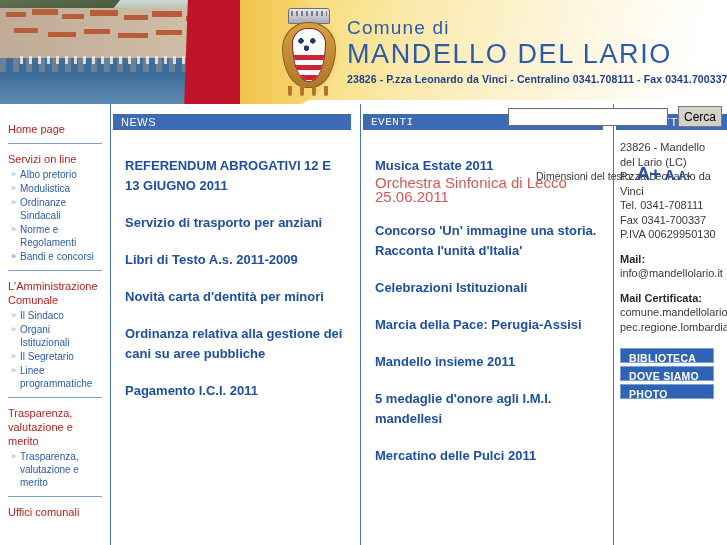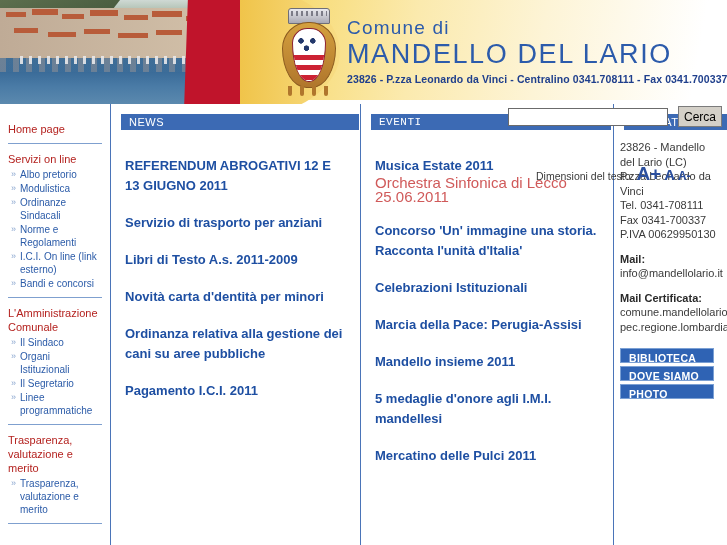--- a/index.html
+++ b/index.html
@@ -270,21 +270,21 @@
   .col-contatti { left: 613px; width: 114px; border-left: 1px solid #4a74b8; }
 
   .col-head {
     height: 16px;
     background: #3c6ab4;
     color: #ffffff;
     font-size: 11px;
     letter-spacing: .5px;
     padding: 2px 0 0 8px;
     box-sizing: border-box;
-    margin-left: 10px;
+    margin-left: 2px;
     margin-top: 10px;
   }
   .col-head-news { width: 238px; }
   .col-head-eventi { width: 240px; font-family: Liberation Mono, monospace; }
   .col-head-contatti { width: 112px; }
 
   .col-body {
     padding: 26px 14px 0 14px;
     box-sizing: border-box;
   }
@@ -406,21 +406,21 @@
       <div class="side-top">Home page</div>
     </div>
     <hr class="side-rule">
 
     <div class="side-group">
       <div class="side-top">Servizi on line</div>
       <div class="side-sub"><span class="bul">»</span><span>Albo pretorio</span></div>
       <div class="side-sub"><span class="bul">»</span><span>Modulistica</span></div>
       <div class="side-sub"><span class="bul">»</span><span>Ordinanze Sindacali</span></div>
       <div class="side-sub"><span class="bul">»</span><span>Norme e Regolamenti</span></div>
-      <div class="side-sub"><span class="bul">»</span><span>I.C.I. On line (link esterno)</span></div>
+      <div class="side-sub"><span class="bul">»</span></div>
       <div class="side-sub"><span class="bul">»</span><span>Bandi e concorsi</span></div>
     </div>
     <hr class="side-rule">
 
     <div class="side-group">
       <div class="side-top">L'Amministrazione Comunale</div>
       <div class="side-sub"><span class="bul">»</span><span>Il Sindaco</span></div>
       <div class="side-sub"><span class="bul">»</span><span>Organi Istituzionali</span></div>
       <div class="side-sub"><span class="bul">»</span><span>Il Segretario</span></div>
       <div class="side-sub"><span class="bul">»</span><span>Linee programmatiche</span></div>

